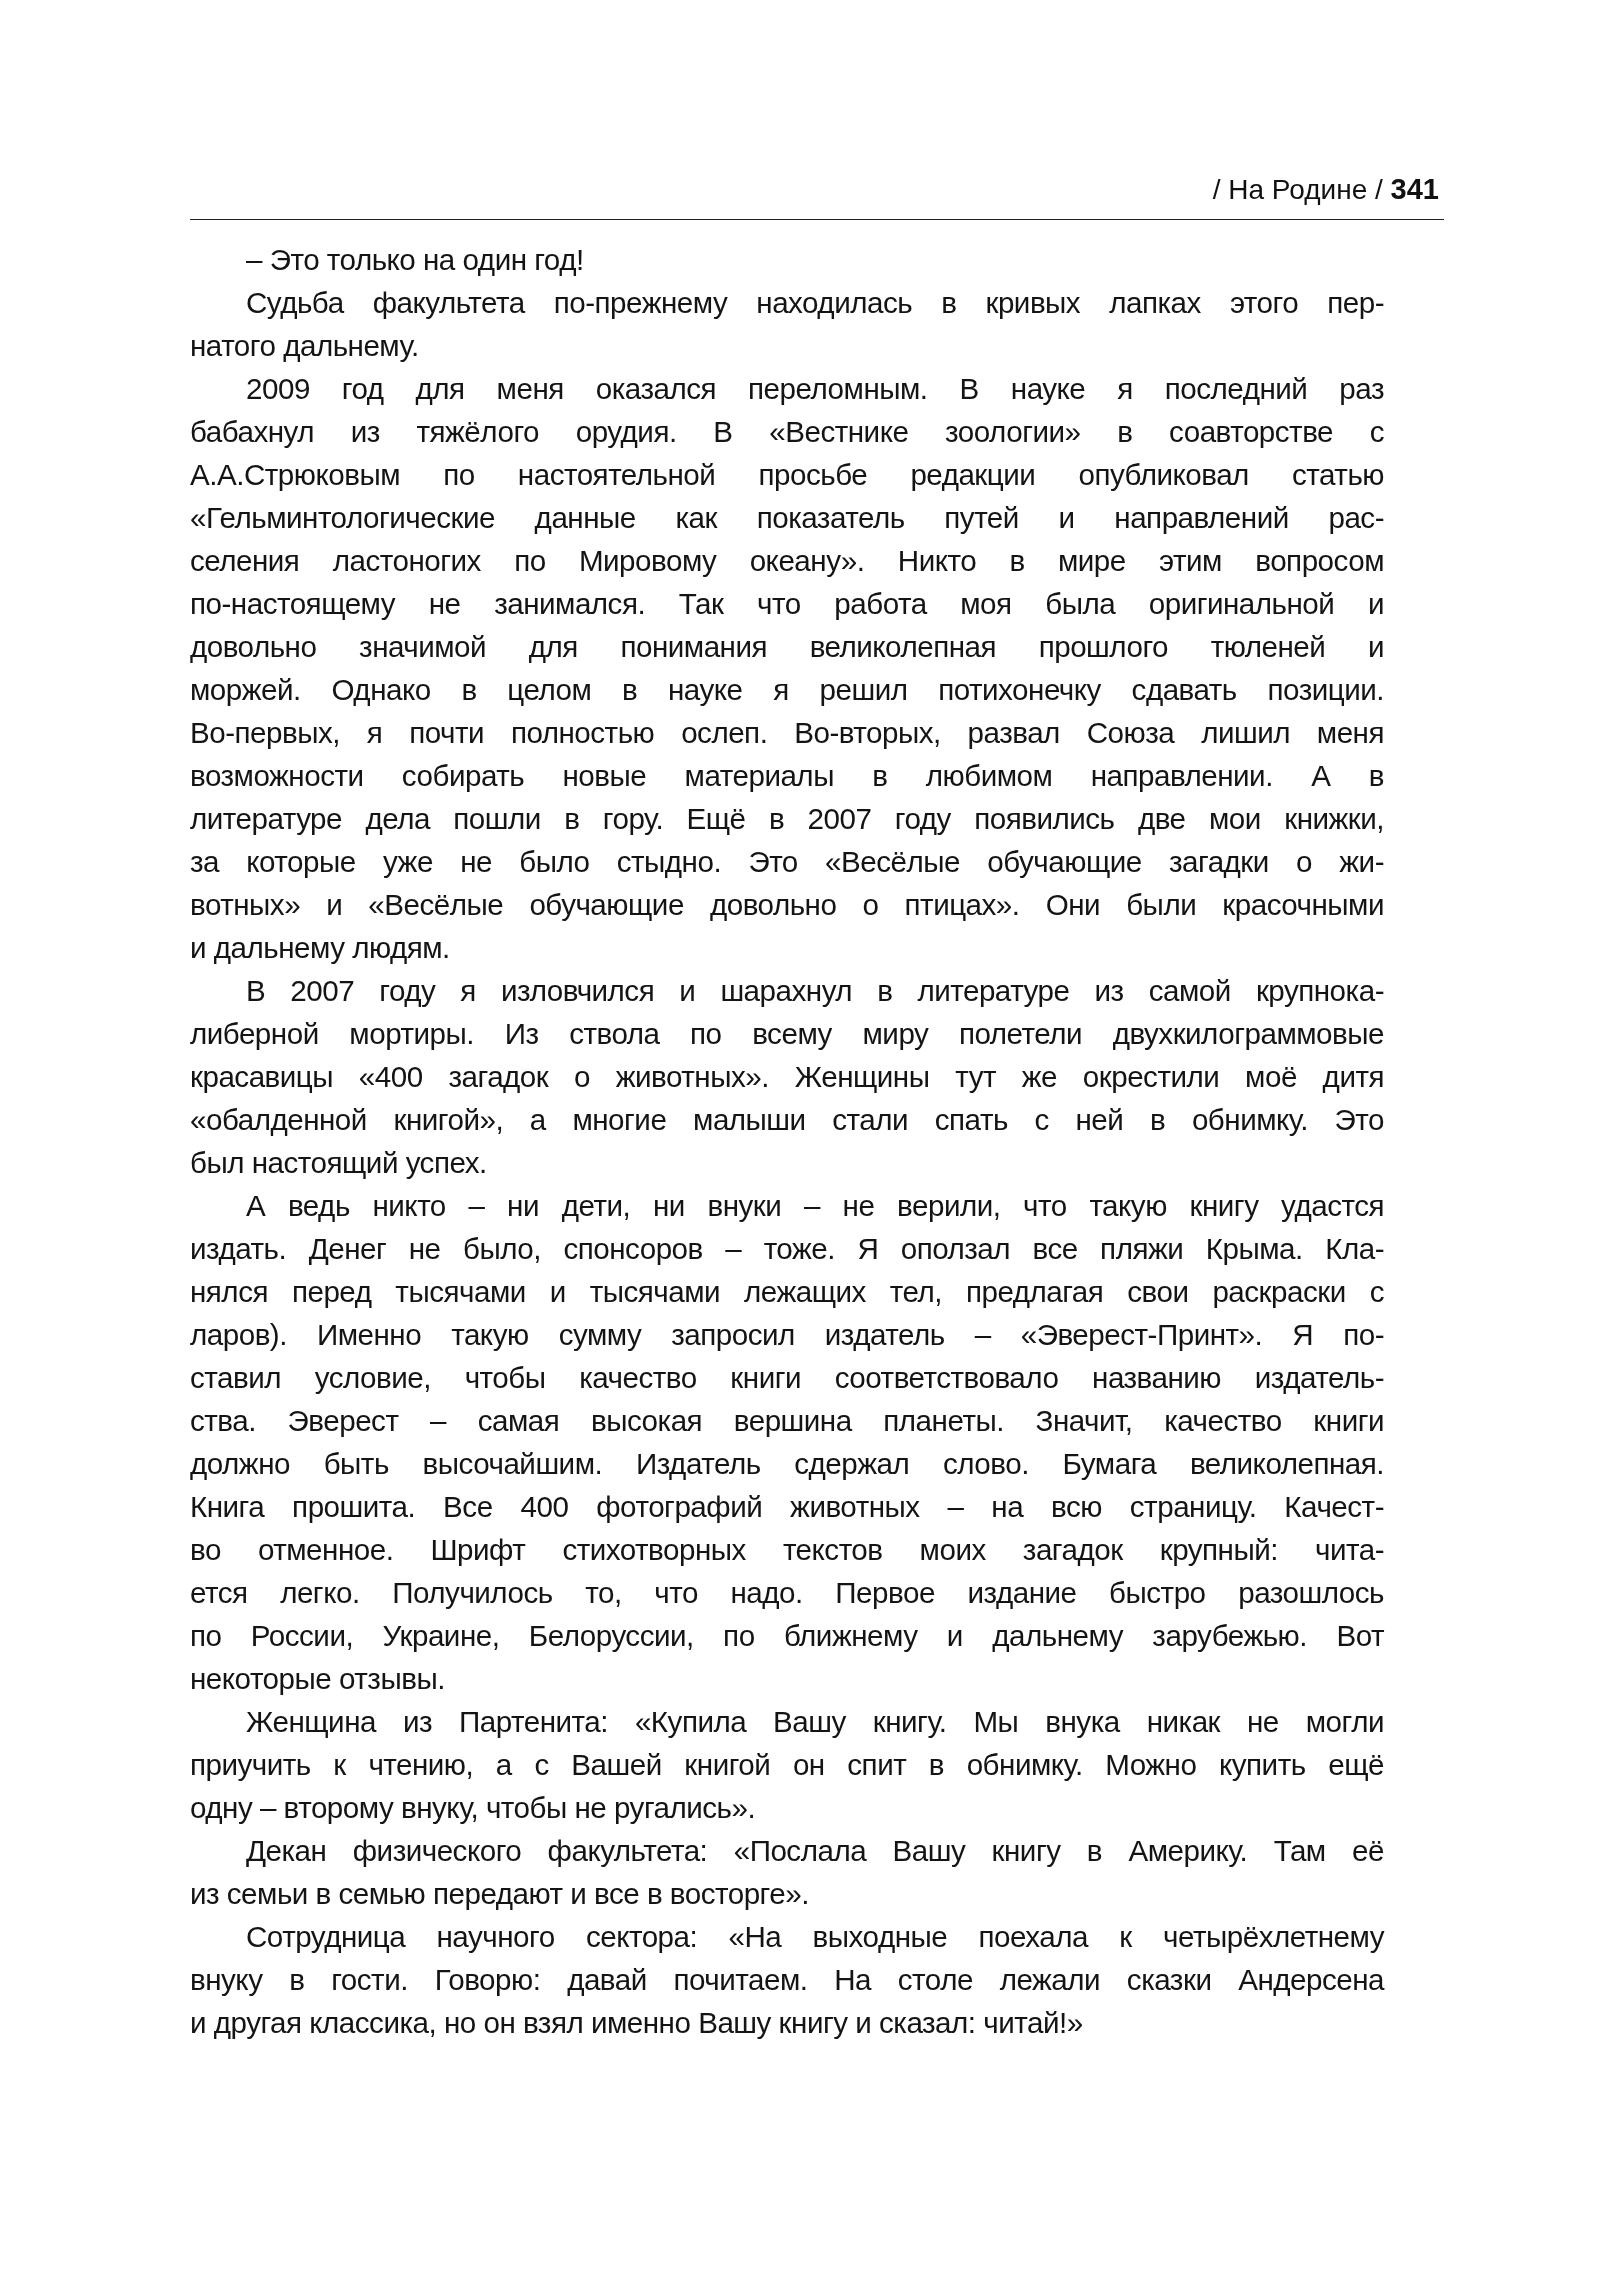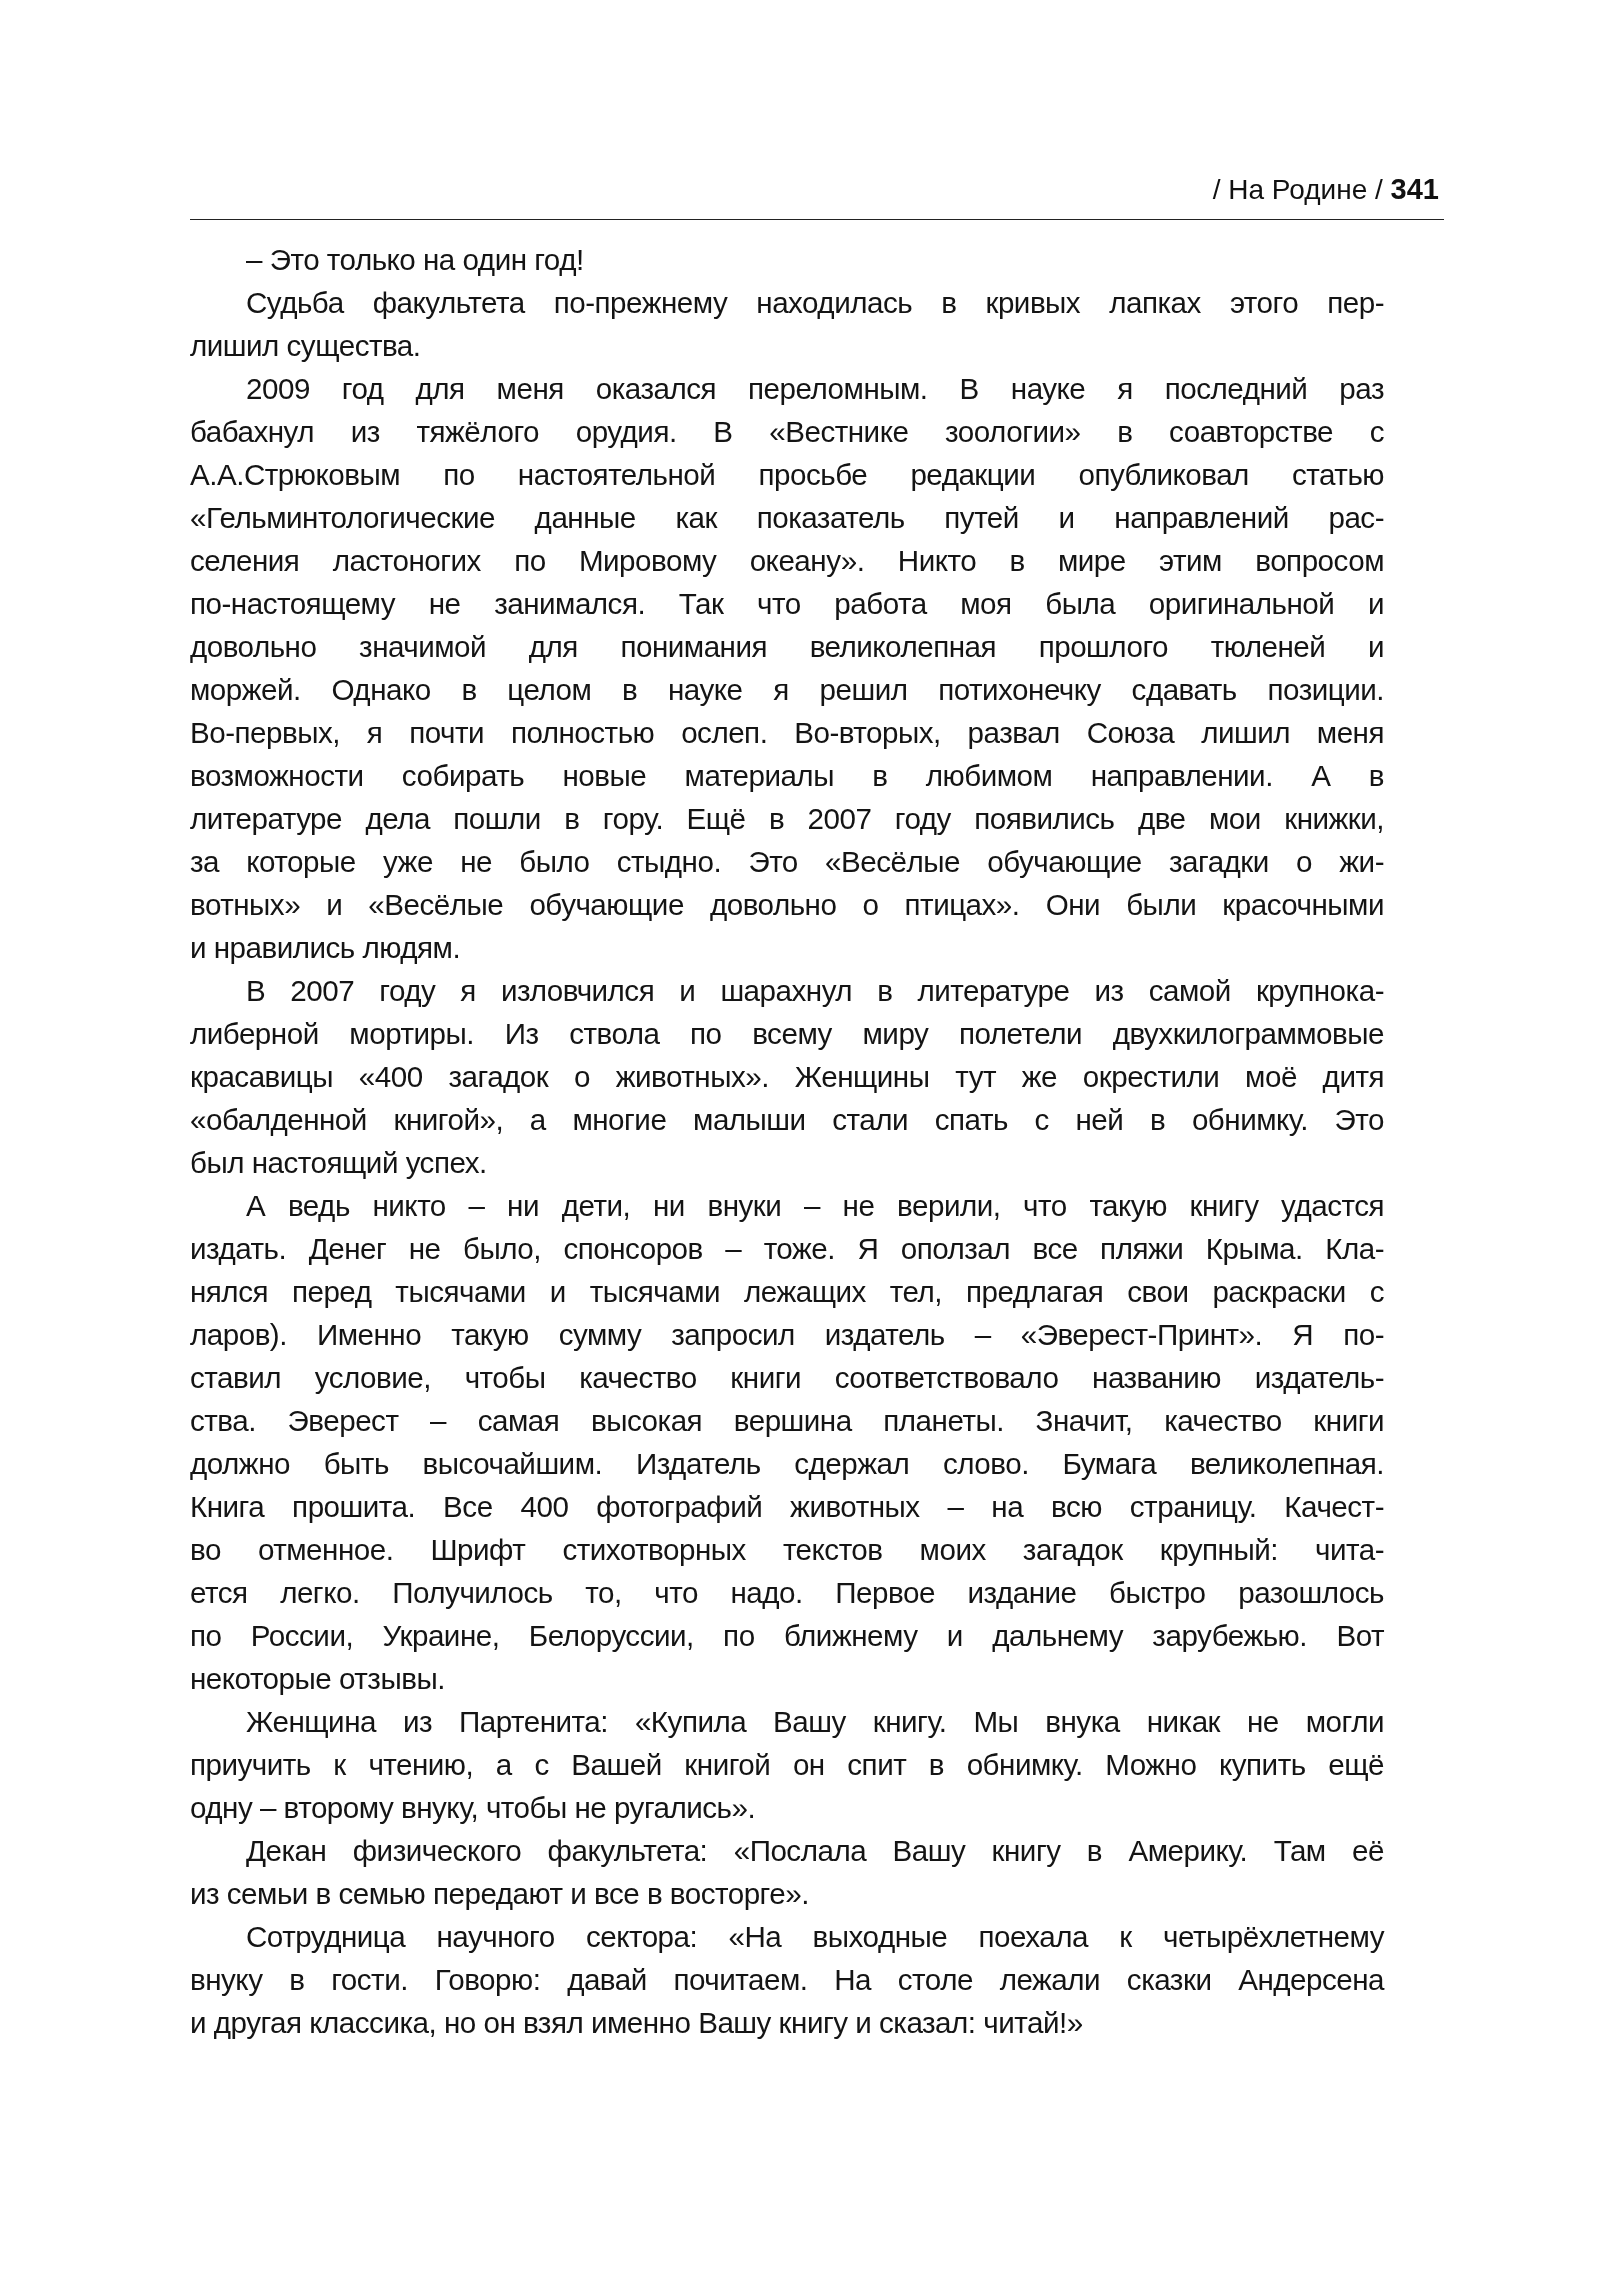--- a/index.html
+++ b/index.html
@@ -78,35 +78,35 @@
 
 <div class="page">
 
   <div class="running-head"><span>/ На Родине / </span><span class="folio">341</span></div>
 
   <div class="head-rule"></div>
 
   <div class="body-text">
     <div class="line indent last">– Это только на один год!</div>
     <div class="line indent">Судьба факультета по-прежнему находилась в кривых лапках этого пер-</div>
-    <div class="line last">лишил существа.</div>
+    <div class="line last">натого дальнему.</div>
     <div class="line indent">2009 год для меня оказался переломным. В науке я последний раз</div>
     <div class="line">бабахнул из тяжёлого орудия. В «Вестнике зоологии» в соавторстве с</div>
     <div class="line">А.А.Стрюковым по настоятельной просьбе редакции опубликовал статью</div>
     <div class="line">«Гельминтологические данные как показатель путей и направлений рас-</div>
     <div class="line">селения ластоногих по Мировому океану». Никто в мире этим вопросом</div>
     <div class="line">по-настоящему не занимался. Так что работа моя была оригинальной и</div>
     <div class="line">довольно значимой для понимания великолепная прошлого тюленей и</div>
     <div class="line">моржей. Однако в целом в науке я решил потихонечку сдавать позиции.</div>
     <div class="line">Во-первых, я почти полностью ослеп. Во-вторых, развал Союза лишил меня</div>
     <div class="line">возможности собирать новые материалы в любимом направлении. А в</div>
     <div class="line">литературе дела пошли в гору. Ещё в 2007 году появились две мои книжки,</div>
     <div class="line">за которые уже не было стыдно. Это «Весёлые обучающие загадки о жи-</div>
     <div class="line">вотных» и «Весёлые обучающие довольно о птицах». Они были красочными</div>
-    <div class="line last">и нравились людям.</div>
+    <div class="line last">и дальнему людям.</div>
     <div class="line indent">В 2007 году я изловчился и шарахнул в литературе из самой крупнока-</div>
     <div class="line">либерной мортиры. Из ствола по всему миру полетели двухкилограммовые</div>
     <div class="line">красавицы «400 загадок о животных». Женщины тут же окрестили моё дитя</div>
     <div class="line">«обалденной книгой», а многие малыши стали спать с ней в обнимку. Это</div>
     <div class="line last">был настоящий успех.</div>
     <div class="line indent">А ведь никто – ни дети, ни внуки – не верили, что такую книгу удастся</div>
     <div class="line">издать. Денег не было, спонсоров – тоже. Я оползал все пляжи Крыма. Кла-</div>
     <div class="line">нялся перед тысячами и тысячами лежащих тел, предлагая свои раскраски с</div>
     <div class="line">ларов). Именно такую сумму запросил издатель – «Эверест-Принт». Я по-</div>
     <div class="line">ставил условие, чтобы качество книги соответствовало названию издатель-</div>

